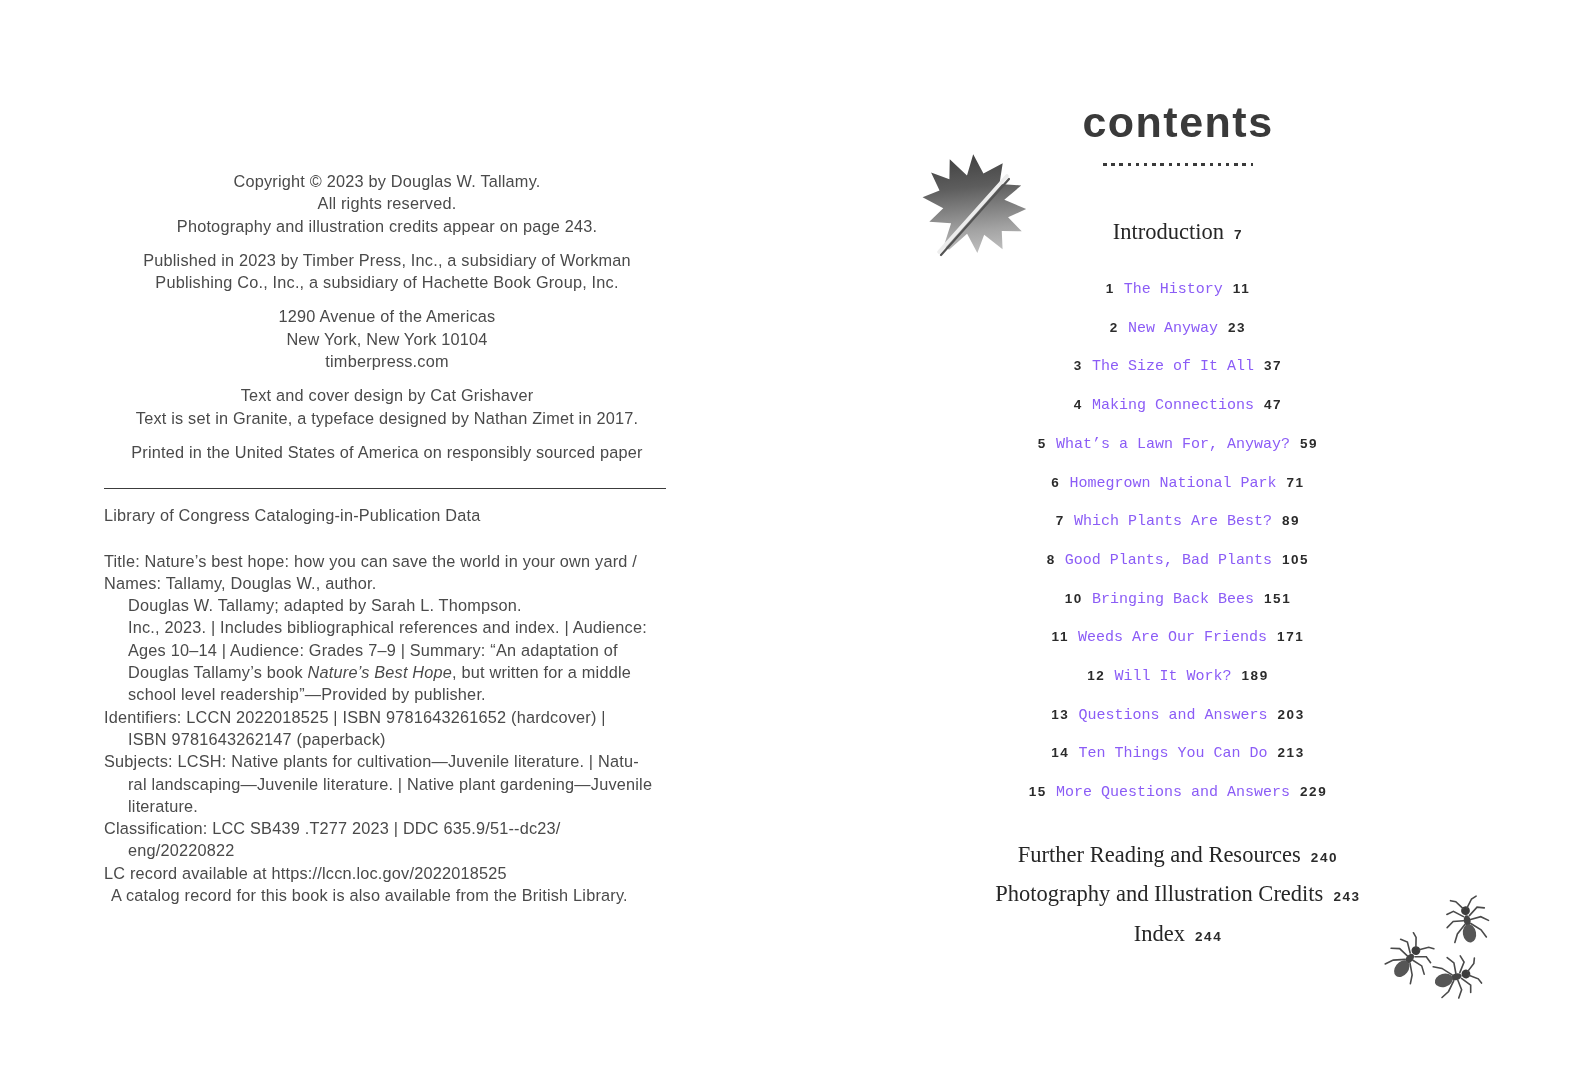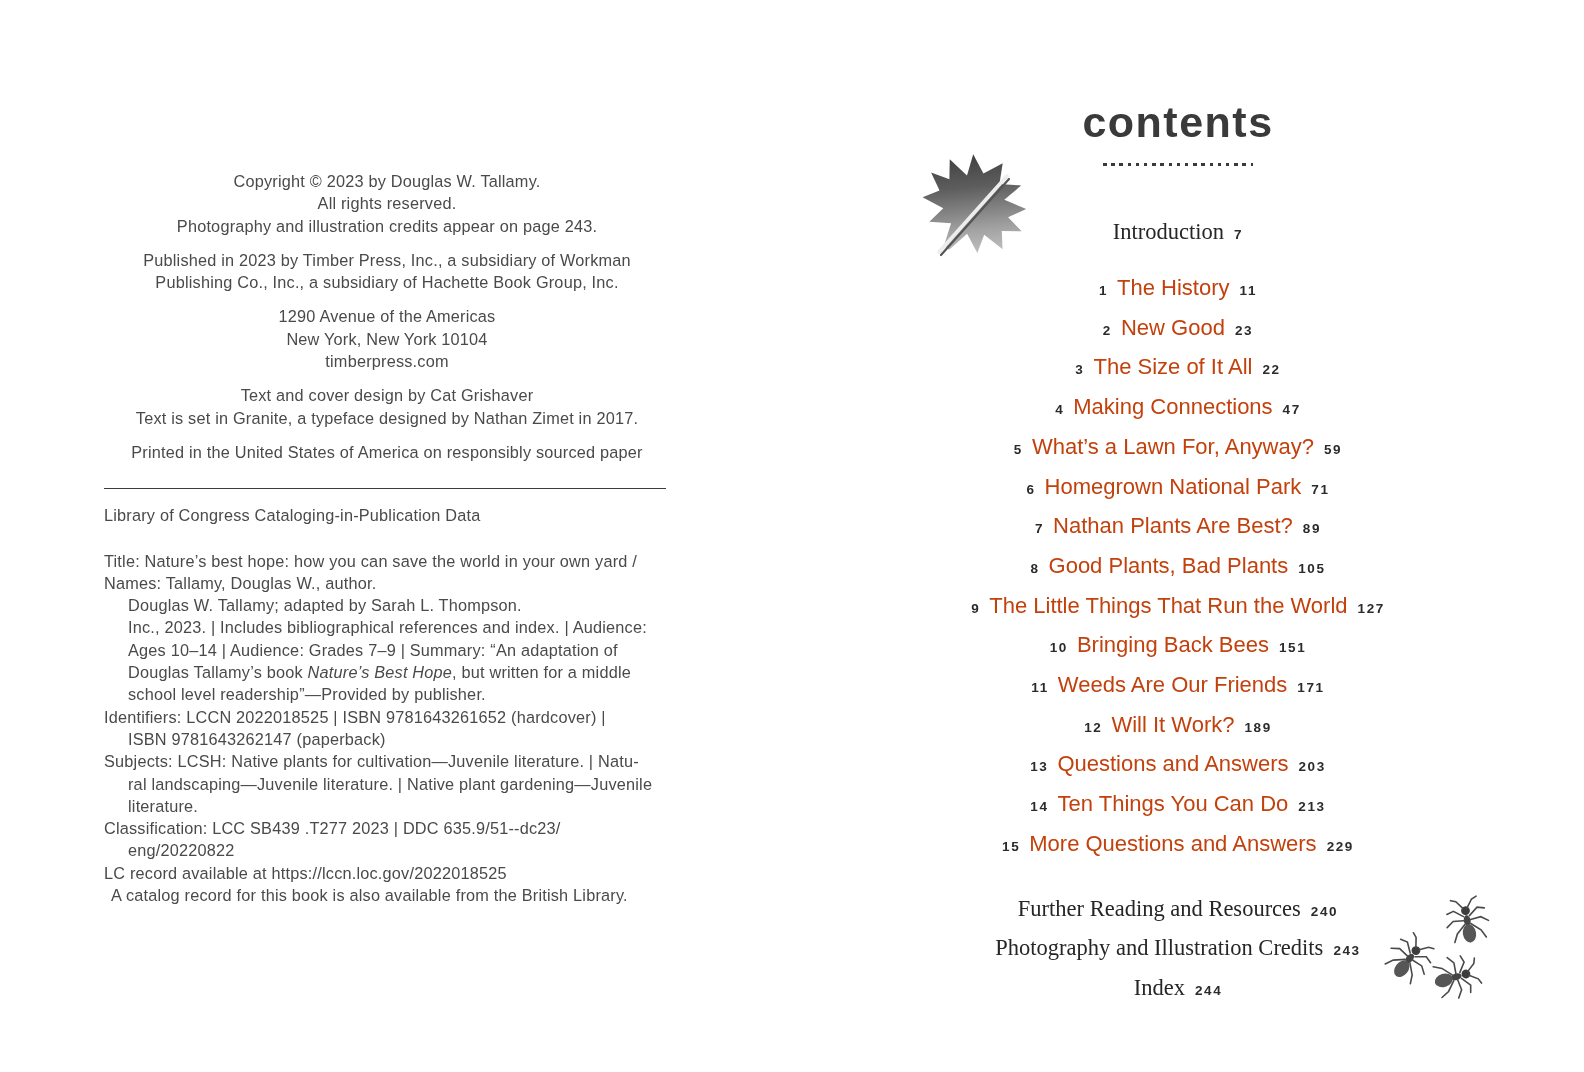--- a/index.html
+++ b/index.html
@@ -32,21 +32,21 @@
     color:#3a3a3a; letter-spacing:1.5px;
   }
   .dotted-rule {
     width:150px; height:3px; margin:17px auto 0 auto;
     background:repeating-linear-gradient(90deg, #3a3a3a 0 3.5px, transparent 3.5px 8.2px);
   }
   .serif-italic { font-family:"Liberation Serif", serif; font-size:22.5px; }
   .intro-row { margin-top:51px; line-height:30px; white-space:nowrap; }
   .chapters { margin-top:20px; }
   .toc-row { line-height:36.7px; white-space:nowrap; }
-  .toc-title { font-family:Liberation Sans, sans-serif; font-size:22px; color:#c2410c; }
+  .toc-title { font-family:Liberation Mono, monospace; font-size:15px; color:#8b5cf6; }
   .toc-num, .toc-page {
     font-family:"Liberation Sans", sans-serif; font-weight:700; font-size:13.5px;
     letter-spacing:1.6px; color:#2b2b2b;
   }
   .toc-num { margin-right:9px; }
   .toc-page { margin-left:10px; }
   .backmatter { margin-top:25px; }
   .backmatter .toc-row { line-height:36.5px; }
 
   
@@ -113,28 +113,27 @@
 
   <div class="right-page">
 
     <div class="contents-title">contents</div>
     <div class="dotted-rule"></div>
 
     <div class="intro-row serif-italic"><span>Introduction</span><span class="toc-page">7</span></div>
 
     <div class="chapters">
       <div class="toc-row"><span class="toc-num">1</span><span class="toc-title">The History</span><span class="toc-page">11</span></div>
-      <div class="toc-row"><span class="toc-num">2</span><span class="toc-title">New Good</span><span class="toc-page">23</span></div>
-      <div class="toc-row"><span class="toc-num">3</span><span class="toc-title">The Size of It All</span><span class="toc-page">22</span></div>
+      <div class="toc-row"><span class="toc-num">2</span><span class="toc-title">New Anyway</span><span class="toc-page">23</span></div>
+      <div class="toc-row"><span class="toc-num">3</span><span class="toc-title">The Size of It All</span><span class="toc-page">37</span></div>
       <div class="toc-row"><span class="toc-num">4</span><span class="toc-title">Making Connections</span><span class="toc-page">47</span></div>
       <div class="toc-row"><span class="toc-num">5</span><span class="toc-title">What’s a Lawn For, Anyway?</span><span class="toc-page">59</span></div>
       <div class="toc-row"><span class="toc-num">6</span><span class="toc-title">Homegrown National Park</span><span class="toc-page">71</span></div>
-      <div class="toc-row"><span class="toc-num">7</span><span class="toc-title">Nathan Plants Are Best?</span><span class="toc-page">89</span></div>
+      <div class="toc-row"><span class="toc-num">7</span><span class="toc-title">Which Plants Are Best?</span><span class="toc-page">89</span></div>
       <div class="toc-row"><span class="toc-num">8</span><span class="toc-title">Good Plants, Bad Plants</span><span class="toc-page">105</span></div>
-      <div class="toc-row"><span class="toc-num">9</span><span class="toc-title">The Little Things That Run the World</span><span class="toc-page">127</span></div>
       <div class="toc-row"><span class="toc-num">10</span><span class="toc-title">Bringing Back Bees</span><span class="toc-page">151</span></div>
       <div class="toc-row"><span class="toc-num">11</span><span class="toc-title">Weeds Are Our Friends</span><span class="toc-page">171</span></div>
       <div class="toc-row"><span class="toc-num">12</span><span class="toc-title">Will It Work?</span><span class="toc-page">189</span></div>
       <div class="toc-row"><span class="toc-num">13</span><span class="toc-title">Questions and Answers</span><span class="toc-page">203</span></div>
       <div class="toc-row"><span class="toc-num">14</span><span class="toc-title">Ten Things You Can Do</span><span class="toc-page">213</span></div>
       <div class="toc-row"><span class="toc-num">15</span><span class="toc-title">More Questions and Answers</span><span class="toc-page">229</span></div>
     </div>
 
     <div class="backmatter">
       <div class="toc-row serif-italic"><span>Further Reading and Resources</span><span class="toc-page">240</span></div>

